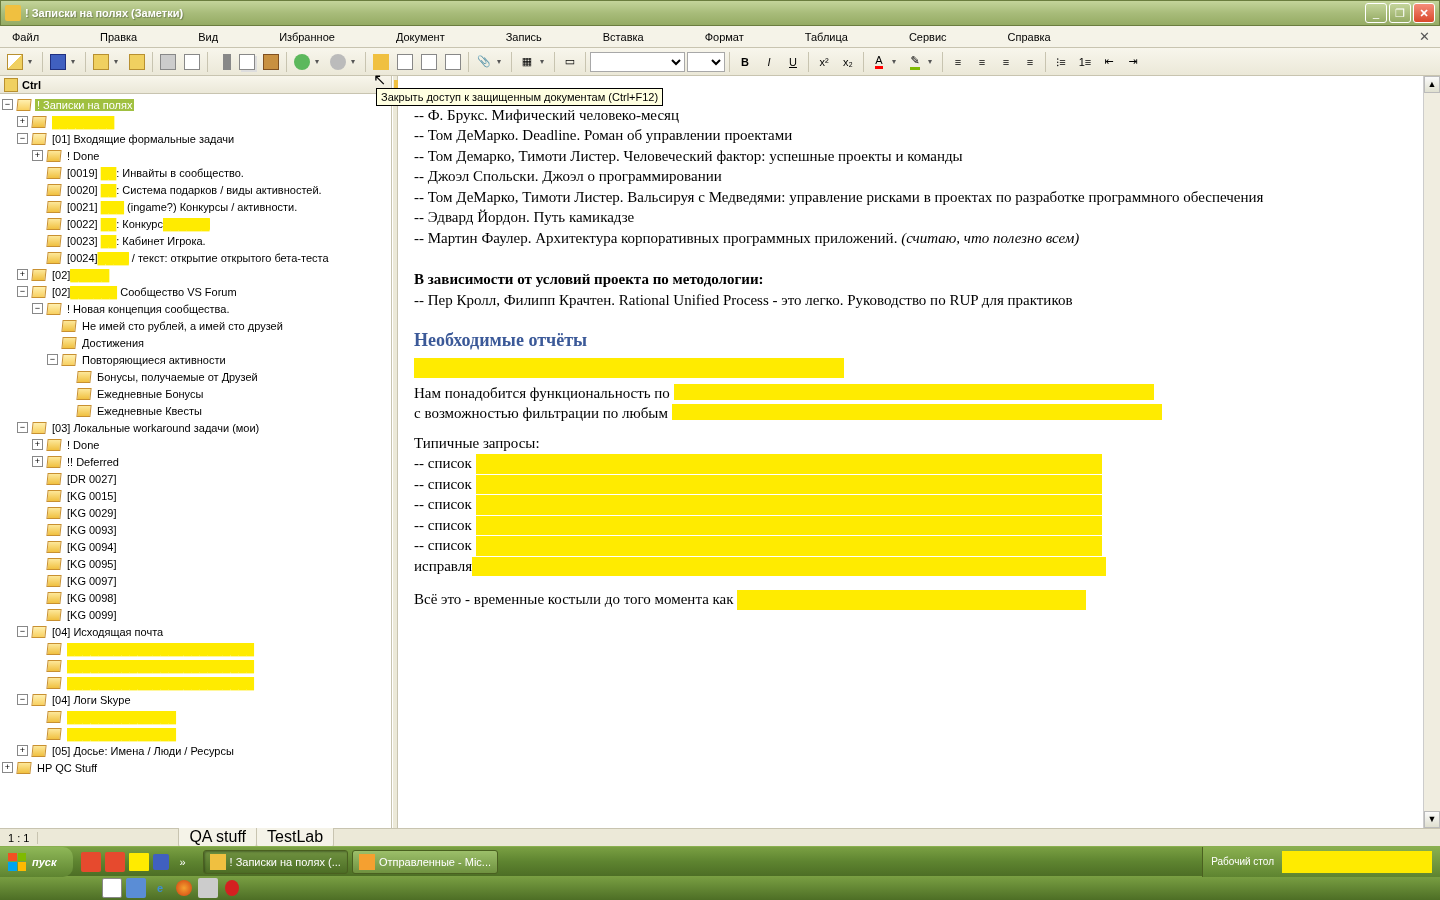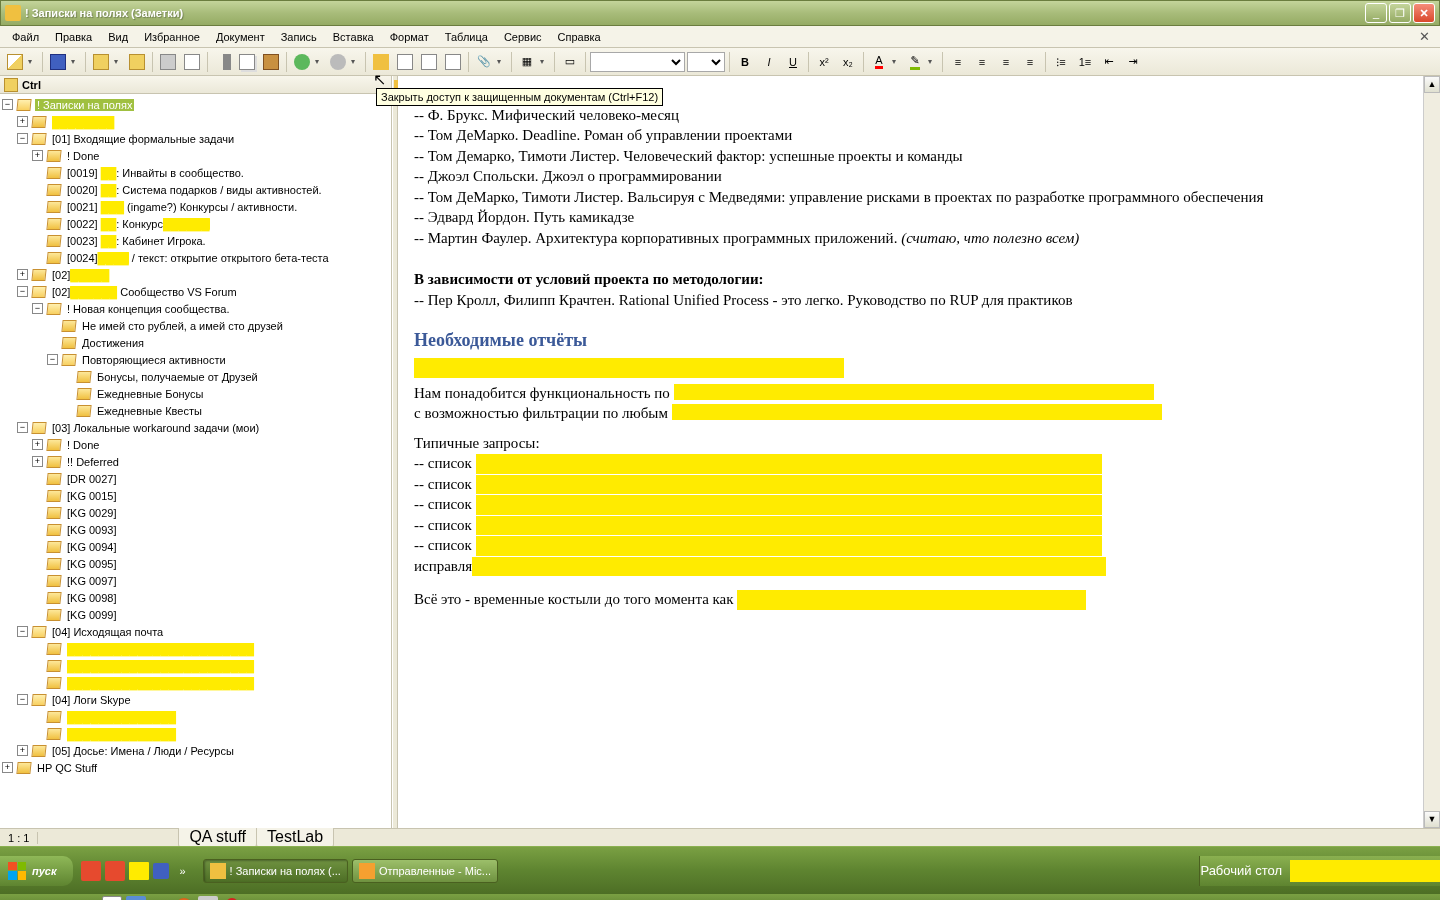--- a/index.html
+++ b/index.html
@@ -8,21 +8,21 @@
 
 .titlebar { height: 26px; background: linear-gradient(to bottom, #c4d49b 0%, #a8bc7a 50%, #95ab64 100%); display: flex; align-items: center; padding: 0 4px; border: 1px solid #6b7d3f; }
 .titlebar-icon { width: 16px; height: 16px; background: #f0c040; border-radius: 2px; margin-right: 4px; }
 .titlebar-text { color: #fff; font-weight: bold; text-shadow: 1px 1px 1px rgba(0,0,0,0.3); flex: 1; }
 .titlebar-btns { display: flex; gap: 2px; }
 .titlebar-btn { width: 22px; height: 20px; border: 1px solid #fff; border-radius: 3px; display: flex; align-items: center; justify-content: center; cursor: pointer; }
 .tb-min, .tb-max { background: linear-gradient(to bottom, #c4d49b, #95ab64); color: #fff; }
 .tb-close { background: linear-gradient(to bottom, #f58d7a, #d9482b); color: #fff; font-weight: bold; }
 
 
-.menubar { height: 22px; background: #f5f3e8; border-bottom: 1px solid #c8c4b0; display: flex; align-items: center; padding: 0 4px; }
+.menubar { height: 22px; background: #f5f3e8; border-bottom: 1px solid #c8c4b0; display: flex; align-items: center; padding: 0 4px; gap: 45px; }
 .menu-item { padding: 2px 8px; cursor: pointer; }
 .menubar-close { margin-left: auto; padding: 0 6px; cursor: pointer; font-size: 13px; color: #555; }
 
 
 .toolbar { height: 28px; background: linear-gradient(to bottom, #f8f6ec, #ebe8d8); border-bottom: 1px solid #c8c4b0; display: flex; align-items: center; padding: 0 4px; gap: 2px; }
 .tool-btn { width: 22px; height: 22px; display: flex; align-items: center; justify-content: center; cursor: pointer; border-radius: 2px; }
 .tool-sep { width: 1px; height: 20px; background: #c8c4b0; margin: 0 2px; }
 .tool-dd { width: 10px; font-size: 8px; color: #555; }
 .tool-combo { height: 20px; border: 1px solid #a8a8a8; background: #fff; font-size: 11px; }
 .tool-combo.font { width: 95px; }
@@ -81,30 +81,30 @@
 .tooltip { position: absolute; left: 376px; top: 88px; background: #ffffe1; border: 1px solid #000; padding: 2px 4px; font-size: 11px; z-index: 100; }
 .cursor-arrow { position: absolute; left: 373px; top: 70px; z-index: 101; font-size: 16px; color: #000; pointer-events: none; }
 
 
 .statusbar { height: 18px; background: #ece9d8; border-top: 1px solid #c8c4b0; display: flex; align-items: center; font-size: 11px; }
 .status-cell { padding: 0 8px; border-right: 1px solid #c8c4b0; }
 .doc-tabs { display: flex; margin-left: 140px; }
 .doc-tab { padding: 1px 10px; background: #f5f3e8; border: 1px solid #c8c4b0; border-top: none; border-radius: 0 0 4px 4px; margin-right: -1px; cursor: pointer; font-size: 16px; }
 
 
-.taskbar { height: 48px; background: linear-gradient(to bottom, #7aa043 0%, #5e8430 50%, #4d6e25 100%); display: flex; align-items: center; border-top: 1px solid #8ab050; position: relative; }
+.taskbar { height: 30px; background: linear-gradient(to bottom, #7aa043 0%, #5e8430 50%, #4d6e25 100%); display: flex; align-items: center; border-top: 1px solid #8ab050; position: relative; }
 .start-btn { height: 30px; padding: 0 16px 0 8px; background: linear-gradient(to bottom, #8fb858, #5e8430); border-radius: 0 10px 10px 0; display: flex; align-items: center; font-weight: bold; color: #fff; font-style: italic; cursor: pointer; }
 .start-logo { width: 18px; height: 18px; margin-right: 6px; display: grid; grid-template: 1fr 1fr / 1fr 1fr; gap: 1px; }
 .start-logo span:nth-child(1){background:#f25022;} .start-logo span:nth-child(2){background:#7fba00;} .start-logo span:nth-child(3){background:#00a4ef;} .start-logo span:nth-child(4){background:#ffb900;}
 .ql { width: 20px; height: 20px; margin: 0 2px; cursor: pointer; border-radius: 2px; display:flex; align-items:center; justify-content:center; }
 .ql-sep { width: 6px; }
 .task-btn { height: 24px; min-width: 140px; max-width: 160px; margin: 0 2px; padding: 0 6px; background: linear-gradient(to bottom, #9cbf6a, #6f9240); border: 1px solid #4a6020; border-radius: 3px; display: flex; align-items: center; color: #fff; font-size: 11px; cursor: pointer; overflow: hidden; white-space: nowrap; }
 .task-btn.active { background: linear-gradient(to bottom, #6f9240, #4d6e25); box-shadow: inset 1px 1px 2px rgba(0,0,0,0.3); }
 .task-btn .tico { width: 16px; height: 16px; margin-right: 4px; background: #f0c040; }
-.tray { margin-left: auto; height: 30px; padding: 0 0; display: flex; align-items: center; color: #fff; font-size: 13px; background: linear-gradient(to bottom, #8ab050, #5e8430); border-left: 1px solid #4a6020; }
+.tray { margin-left: auto; height: 30px; padding: 0 8px; display: flex; align-items: center; color: #fff; font-size: 10px; background: linear-gradient(to bottom, #8ab050, #5e8430); border-left: 1px solid #4a6020; }
 .tray .redact-tray { background: #ffeb00; width: 150px; height: 22px; margin-left: 8px; }
 
 
 .taskbar2 { height: 24px; background: linear-gradient(to bottom, #7aa043, #4d6e25); display: flex; align-items: center; padding-left: 100px; }
 </style>
 </head>
 <body>
 
 <div class="titlebar">
   <div class="titlebar-icon"></div>

